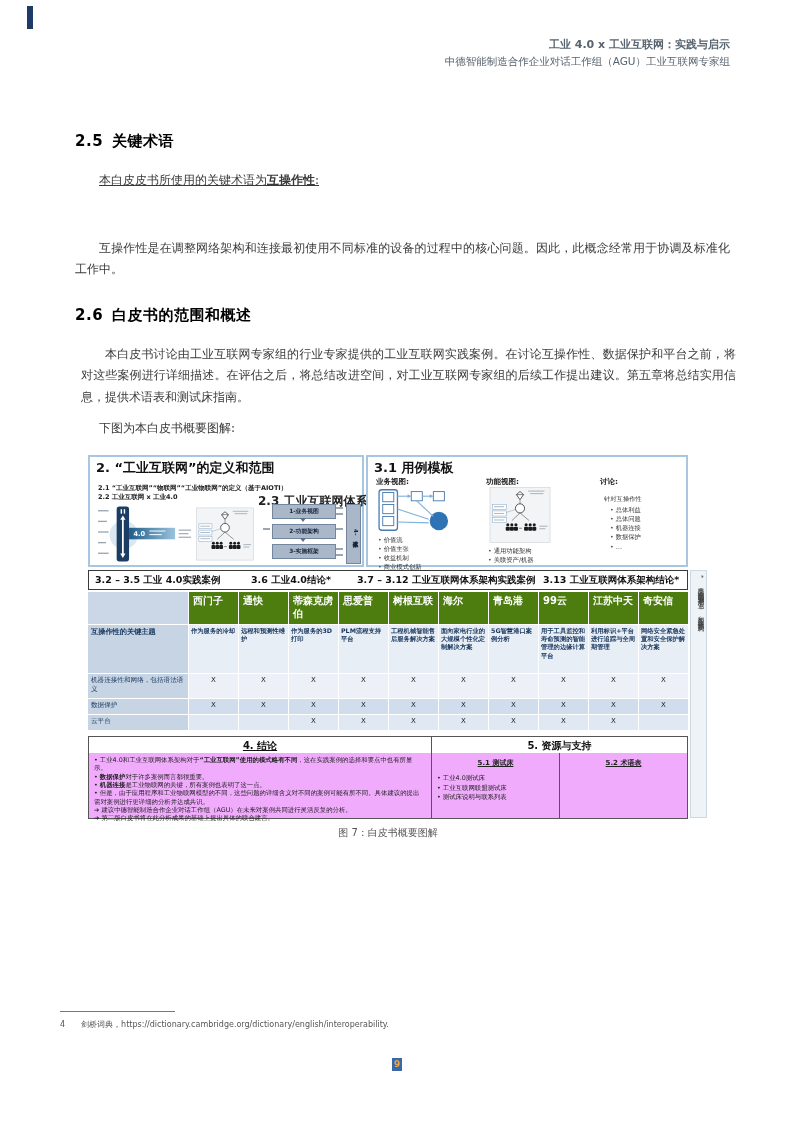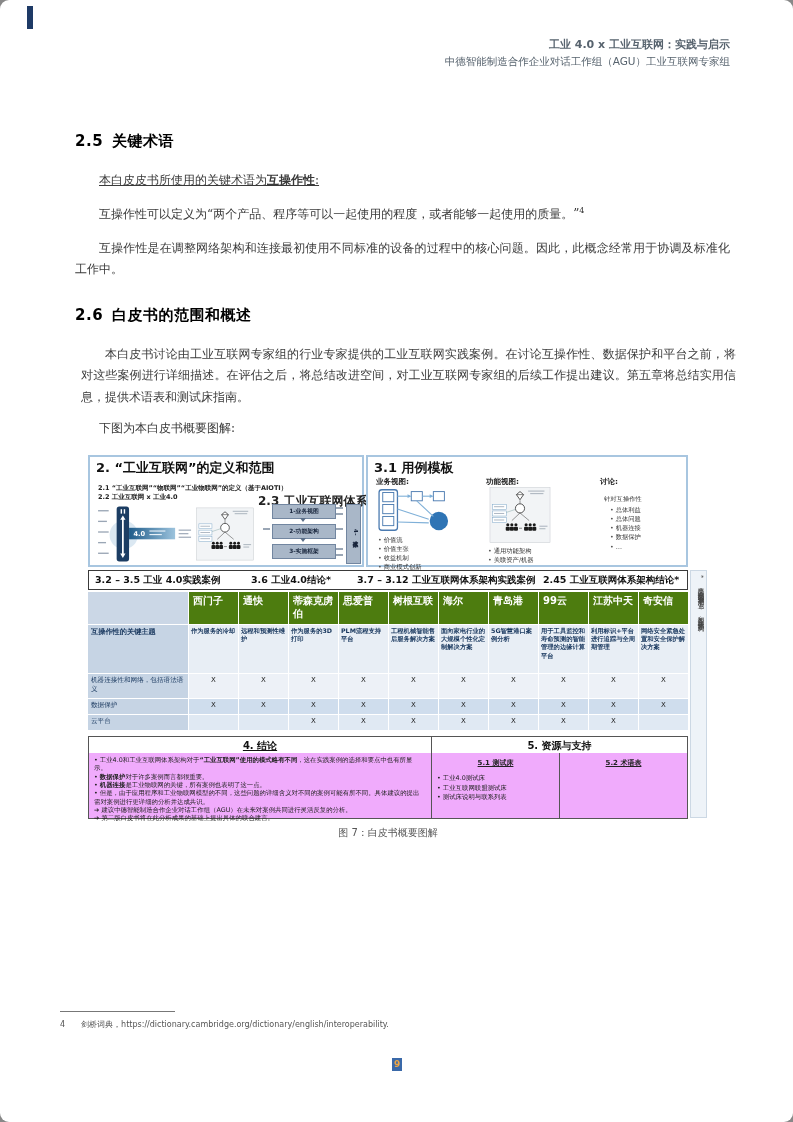--- a/index.html
+++ b/index.html
@@ -1,17 +1,17 @@
 <!DOCTYPE html>
 <html><head>
 <meta charset="utf-8">
 <style>
   html,body{margin:0;padding:0;background:#888;}
   .page{position:relative;width:793px;height:1122px;background:#fff;margin:0 auto;
-        font-family:"DejaVu Sans","Liberation Sans",sans-serif;overflow:hidden;border-radius:9px;}
+        font-family:"DejaVu Sans","Liberation Sans",sans-serif;overflow:hidden;}
   .abs{position:absolute;}
 
   
   .corner-bar{left:27px;top:6px;width:6px;height:23px;background:#1e3a66;}
   .hdr{top:37px;right:63px;text-align:right;color:#57636e;line-height:1.5;}
   .hdr .l1{font-size:11px;font-weight:bold;}
   .hdr .l2{font-size:10.5px;}
 
   
   .sec-h{font-weight:bold;font-size:15px;color:#000000;letter-spacing:.5px;}
@@ -104,23 +104,20 @@
   <div class="abs hdr">
     <div class="l1">工业 4.0 x 工业互联网：实践与启示</div>
     <div class="l2">中德智能制造合作企业对话工作组（AGU）工业互联网专家组</div>
   </div>
 
   <div class="abs sec-h" style="left:75px;top:132px;">
     <span class="num">2.5</span><span>关键术语</span>
   </div>
   <div class="abs para" style="top:170px;text-decoration:underline;">
     <span>本白皮皮书所使用的关键术语为</span><span class="term">互操作性</span><span>:</span>
-  </div>
-  <div class="abs para" style="top:204px;">
-    <span>互操作性可以定义为“两个产品、程序等可以一起使用的程度，或者能够一起使用的质量。”</span><sup>4</sup>
   </div>
   <div class="abs para" style="top:238px;">互操作性是在调整网络架构和连接最初使用不同标准的设备的过程中的核心问题。因此，此概念经常用于协调及标准化工作中。</div>
 
   <div class="abs sec-h" style="left:75px;top:306px;">
     <span class="num">2.6</span><span>白皮书的范围和概述</span>
   </div>
   <div class="abs para" style="top:344px;margin-left:6px;">本白皮书讨论由工业互联网专家组的行业专家提供的工业互联网实践案例。在讨论互操作性、数据保护和平台之前，将对这些案例进行详细描述。在评估之后，将总结改进空间，对工业互联网专家组的后续工作提出建议。第五章将总结实用信息，提供术语表和测试床指南。</div>
   <div class="abs para" style="top:418px;">下图为本白皮书概要图解:</div>
 
   <div class="abs fig">
@@ -287,21 +284,21 @@
         <div>机器连接</div>
         <div>数据保护</div>
         <div>…</div>
       </div>
     </div>
 
     <div class="abs band">
       <span style="left:6px;">3.2 – 3.5 工业 4.0实践案例</span>
       <span style="left:162px;">3.6 工业4.0结论*</span>
       <span style="left:268px;">3.7 – 3.12 工业互联网体系架构实践案例</span>
-      <span style="left:454px;">2.45 工业互联网体系架构结论*</span>
+      <span style="left:454px;">3.13 工业互联网体系架构结论*</span>
     </div>
 
     <div class="abs grid" style="top:137px;height:32px;">
       <div class="cell lblhead"></div>
       <div class="cell co">西门子</div>
       <div class="cell co">通快</div>
       <div class="cell co">蒂森克虏伯</div>
       <div class="cell co">思爱普</div>
       <div class="cell co">树根互联</div>
       <div class="cell co">海尔</div>

